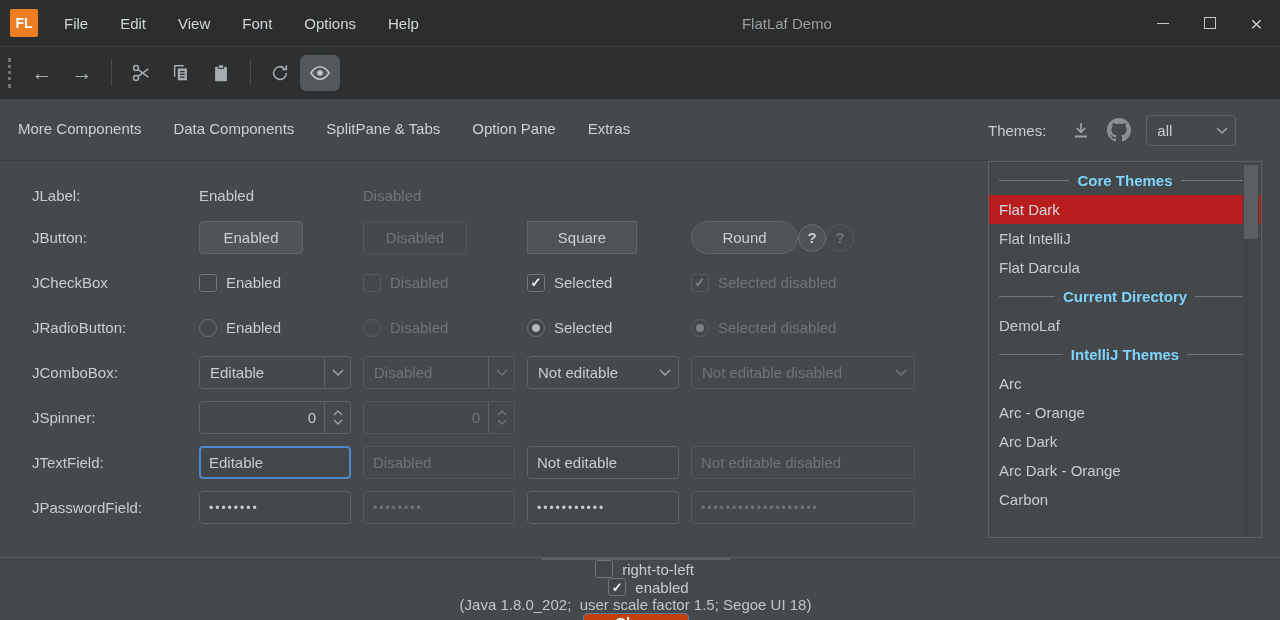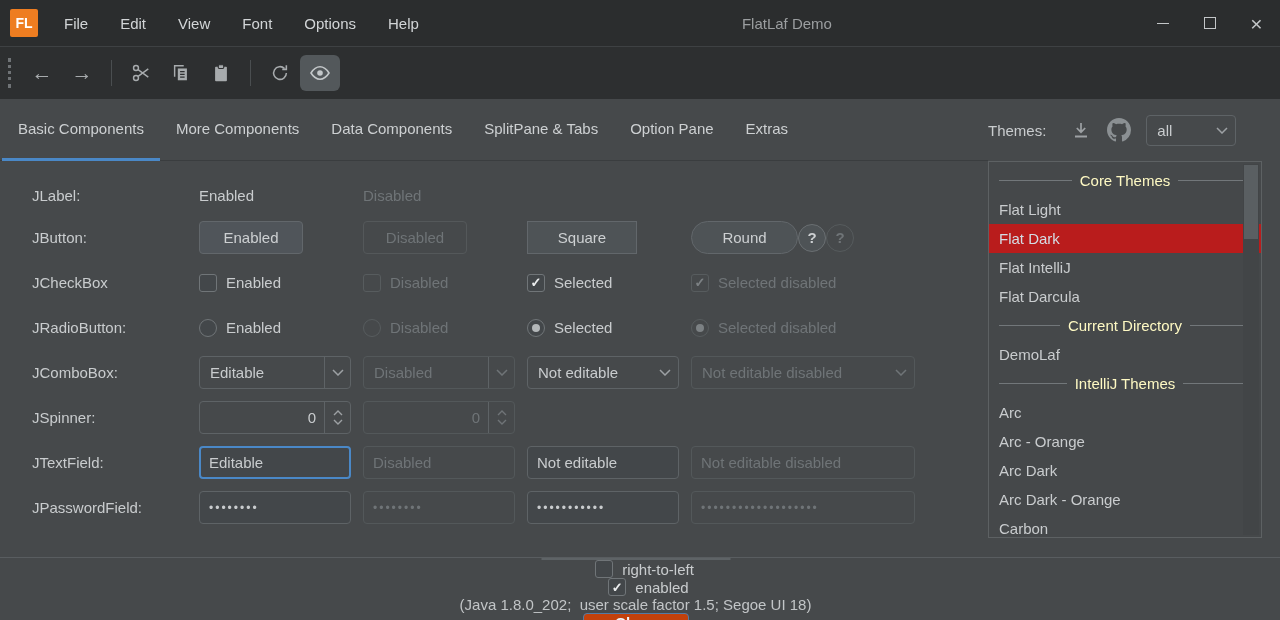--- a/index.html
+++ b/index.html
@@ -80,21 +80,21 @@
   .pw { letter-spacing:2px; font-size:12px; }
   
   .right-col { width:292px; display:flex; flex-direction:column; padding-right:18px; }
   .themes-header { height:62px; display:flex; align-items:center; gap:8px; }
   .themes-label { margin-right:12px; }
   .hicon { display:flex; align-items:center; justify-content:center; width:30px; height:30px; }
   .filter-combo { width:90px; height:31px; margin-left:4px; }
   .themes-list { flex:1; border:1px solid #5d6163; margin-bottom:19px; position:relative; overflow:hidden; padding-top:4px; background:#45484a; }
   .list-row { height:29px; display:flex; align-items:center; padding-left:10px; }
   .list-row.selected { background:#b91c1c; color:#d4dde5; }
-  .list-sep { height:29px; display:flex; align-items:center; gap:8px; padding:0 10px; color:#fef9c3; }
+  .list-sep { height:29px; display:flex; align-items:center; gap:8px; padding:0 10px; color:#7dd3fc;font-weight:bold; }
   .list-sep::before, .list-sep::after { content:""; flex:1; border-top:1px solid #72777a; }
   .vscroll { position:absolute; top:2px; right:2px; bottom:2px; width:16px; background:#424547; }
   .vthumb { position:absolute; top:1px; left:1px; width:14px; height:74px; background:#5a5f62; }
   
   .bottombar { height:63px; border-top:1px solid #595d60; display:flex; align-items:center; padding:0 22px 0 13px;flex-direction:column; }
   .laf-combo { width:190px; }
   .bb-check1 { margin-left:18px; }
   .bb-check2 { margin-left:26px; }
   .status { flex:1; text-align:center; white-space:pre; color:#c2c5c7; }
   .close-btn { width:106px; height:30px; background:#c2410c; border:1px solid #537ba5; border-radius:4px;
@@ -169,21 +169,20 @@
       <path d="M2 11 C5 6.2 8 4.8 11 4.8 C14 4.8 17 6.2 20 11 C17 15.8 14 17.2 11 17.2 C8 17.2 5 15.8 2 11 Z" fill="none" stroke="#c3c7c9" stroke-width="1.6"></path>
       <circle cx="11" cy="11" r="2.8" fill="#c3c7c9"></circle>
     </svg>
   </div>
 </div>
 
 <div class="content">
   <div class="left-col">
 
     <div class="tabstrip">
-      <div class="tab selected">Basic Components</div>
       <div class="tab">More Components</div>
       <div class="tab">Data Components</div>
       <div class="tab">SplitPane &amp; Tabs</div>
       <div class="tab">Option Pane</div>
       <div class="tab">Extras</div>
     </div>
 
     <div class="grid">
 
       <div>JLabel:</div>
@@ -374,21 +373,20 @@
         <span class="arrow">
             <svg width="12" height="7" viewBox="0 0 12 7">
               <path d="M1 1 L6 6 L11 1" fill="none" stroke="#9da1a4" stroke-width="1.5"></path>
             </svg>
           </span>
       </div>
     </div>
 
     <div class="themes-list">
       <div class="list-sep">Core Themes</div>
-      <div class="list-row">Flat Light</div>
       <div class="list-row selected">Flat Dark</div>
       <div class="list-row">Flat IntelliJ</div>
       <div class="list-row">Flat Darcula</div>
       <div class="list-sep">Current Directory</div>
       <div class="list-row">DemoLaf</div>
       <div class="list-sep">IntelliJ Themes</div>
       <div class="list-row">Arc</div>
       <div class="list-row">Arc - Orange</div>
       <div class="list-row">Arc Dark</div>
       <div class="list-row">Arc Dark - Orange</div>

